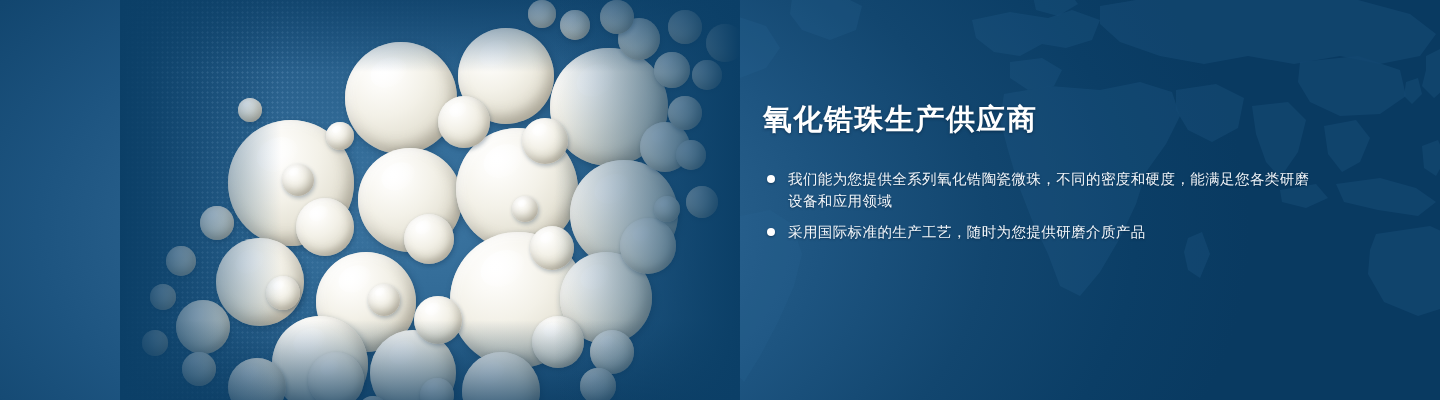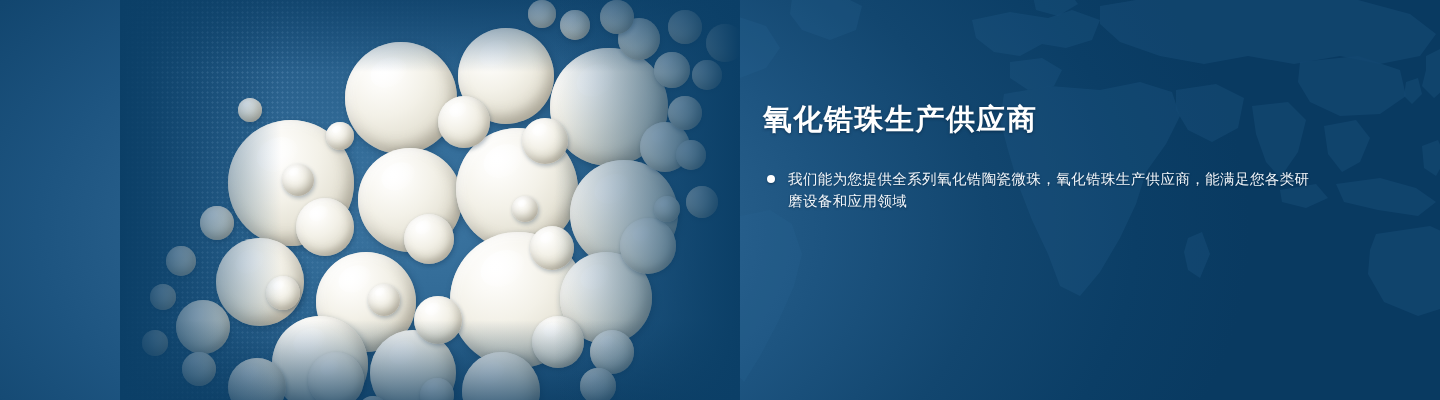--- a/index.html
+++ b/index.html
@@ -268,18 +268,22 @@
   </div>
 
   <div class="bg-vignette"></div>
 
   <div class="content">
     <h1 class="headline">氧化锆珠生产供应商</h1>
 
     <ul class="bullets">
       <li class="bullet">
         <span class="dot"></span>
-        <span>我们能为您提供全系列氧化锆陶瓷微珠，氧化锆珠生产供应商，能满足您各类研磨设备和应用领域</span>
+        <span>我们能为您提供全系列氧化锆陶瓷微珠，不同的密度和硬度，能满足您各类研磨设备和应用领域</span>
+      </li>
+      <li class="bullet">
+        <span class="dot"></span>
+        <span>采用国际标准的生产工艺，随时为您提供研磨介质产品</span>
       </li>
     </ul>
   </div>
 
 </div>
 
 </body></html>

